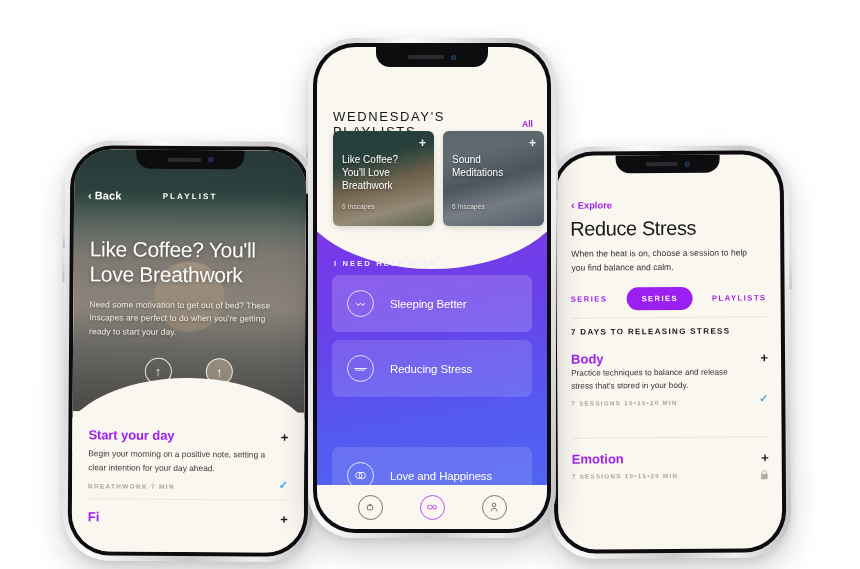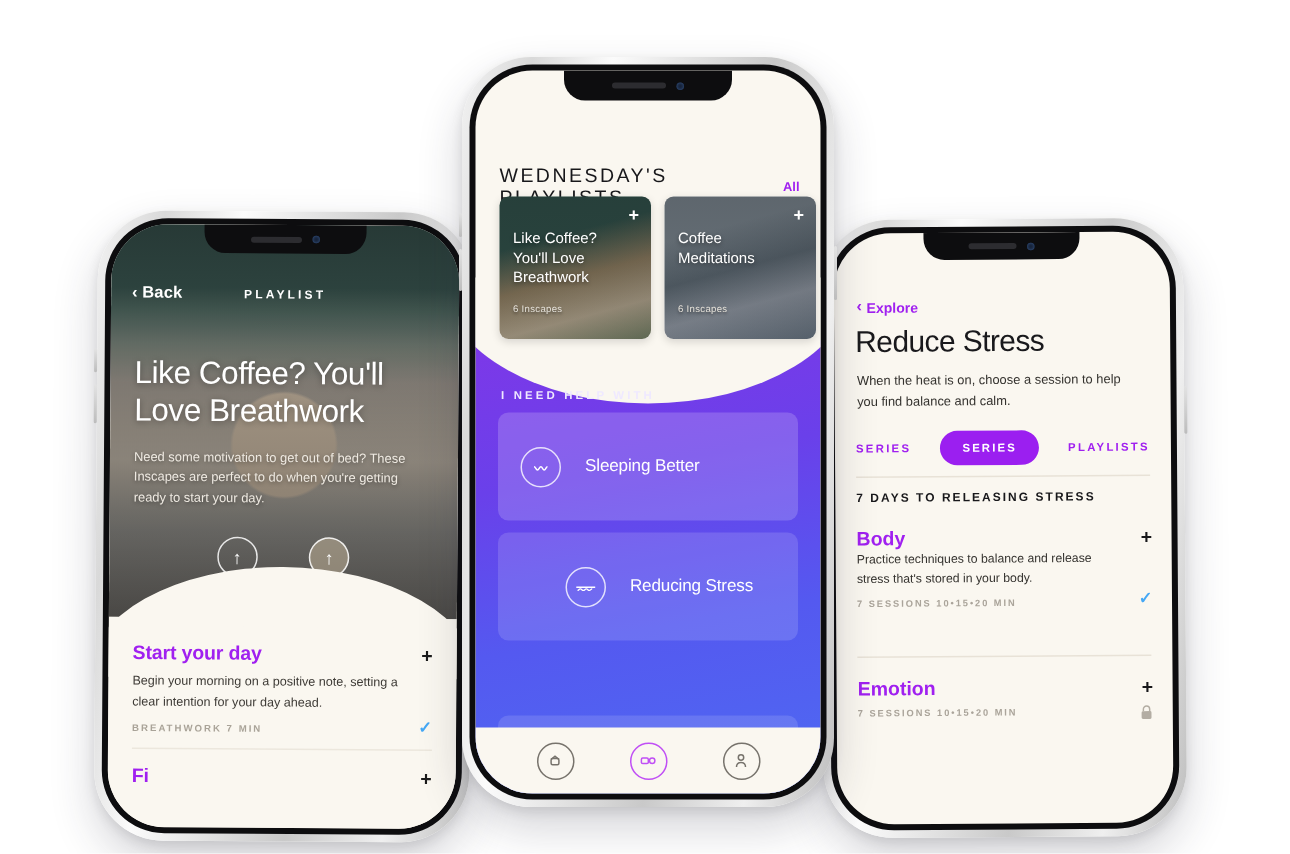--- a/index.html
+++ b/index.html
@@ -62,22 +62,22 @@
   .c-card.c1 { background: linear-gradient(165deg,#2f5249 0 30%, #8e7d5e 55%, #b2a58c 78%, #6e7a5f 100%); }
   .c-card.c2 { background: linear-gradient(165deg,#7e8a92 0 25%, #5d6a73 50%, #8e96a0 72%, #63707c 100%); }
   .c-card .ov { position:absolute; inset:0; background:linear-gradient(180deg, rgba(20,20,25,.30), rgba(20,20,25,.18)); }
   .c-card .ttl { position:absolute; top:22px; left:9px; right:14px; color:#fff; font-size:10px; line-height:1.32; font-weight:400; text-shadow:0 1px 3px rgba(0,0,0,.45); }
   .c-card .sub { position:absolute; top:72px; left:9px; color:#e6e2da; font-size:6.4px; letter-spacing:.2px; text-shadow:0 1px 2px rgba(0,0,0,.45); }
   .c-card .pl { position:absolute; top:6px; right:8px; color:#fff; font-size:12px; font-weight:600; line-height:1; }
   .c-purple { position:absolute; left:0; right:0; top:180px; bottom:0; background: linear-gradient(170deg,#7d38e8 0%, #6a40ea 30%, #5459f0 62%, #4e6af2 100%); z-index:10; }
   .c-purple-curve { position:absolute; left:-10%; top:-42px; width:120%; height:84px; background:#faf7f0; border-radius: 0 0 50% 50% / 0 0 100% 100%; }
   .c-need { position:absolute; top:212px; left:17px; color:#efe9ff; font-size:7.6px; letter-spacing:2.1px; font-weight:700; z-index:20; }
   .c-list { position:absolute; top:228px; left:15px; right:15px; z-index:20; display:flex; flex-direction:column; gap:8px; }
-  .c-row { height:72px; border-radius:7px; background:rgba(255,255,255,.18); display:flex; align-items:center; padding-left:15px; gap:16px; }
-  .c-row.r2 { background:rgba(255,255,255,.14);justify-content:center; }
+  .c-row { height:57px; border-radius:7px; background:rgba(255,255,255,.18); display:flex; align-items:center; padding-left:15px; gap:16px; }
+  .c-row.r2 { background:rgba(255,255,255,.14); }
   .c-row.r3 { background:rgba(255,255,255,.13);margin-top:42px; }
   .c-row.r4 { background:rgba(255,255,255,.15); }
   .c-ico { width:27px; height:27px; border-radius:50%; border:1.1px solid rgba(255,255,255,.8); display:flex; align-items:center; justify-content:center; flex:0 0 auto; }
   .c-row span.lbl { color:#fff; font-size:11.4px; font-weight:400; letter-spacing:-.1px; }
   .c-tabbar { position:absolute; left:0; right:0; bottom:0; height:44px; background:#faf7f0; z-index:30; display:flex; align-items:center; justify-content:space-around; padding:0 22px; }
   .c-tab { width:25px; height:25px; border-radius:50%; border:1.1px solid #77736c; display:flex; align-items:center; justify-content:center; }
   .c-tab.active { border-color:#c04ff5; }
 
   
   #phone-right { left: 548px; top: 146px; width: 242px; height: 412px; transform: rotate(-0.4deg); z-index: 2; }
@@ -230,21 +230,21 @@
         <div class="c-cards">
           <div class="c-card c1">
             <div class="ov"></div>
             <div class="pl">+</div>
             <div class="ttl">Like Coffee? You'll Love Breathwork</div>
             <div class="sub">6 Inscapes</div>
           </div>
           <div class="c-card c2">
             <div class="ov"></div>
             <div class="pl">+</div>
-            <div class="ttl">Coffee Meditations</div>
+            <div class="ttl">Sound Meditations</div>
             <div class="sub">6 Inscapes</div>
           </div>
 
         </div>
 
         <div class="c-purple">
           <div class="c-purple-curve"></div>
         </div>
 
         <div class="c-need">I NEED HELP WITH</div>

